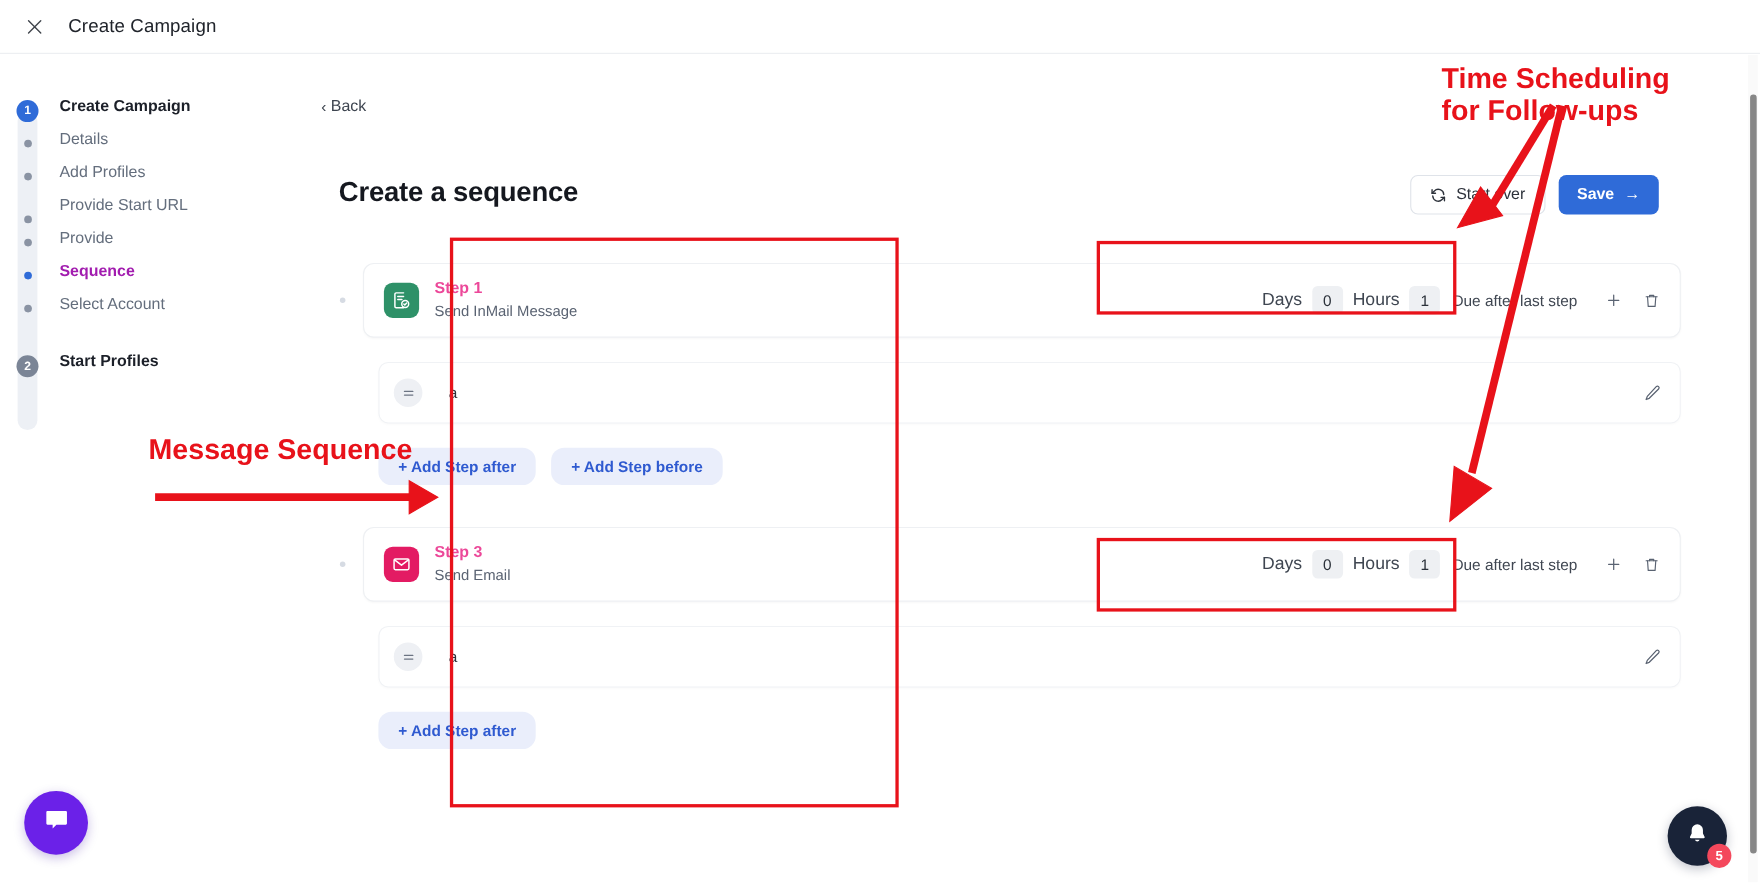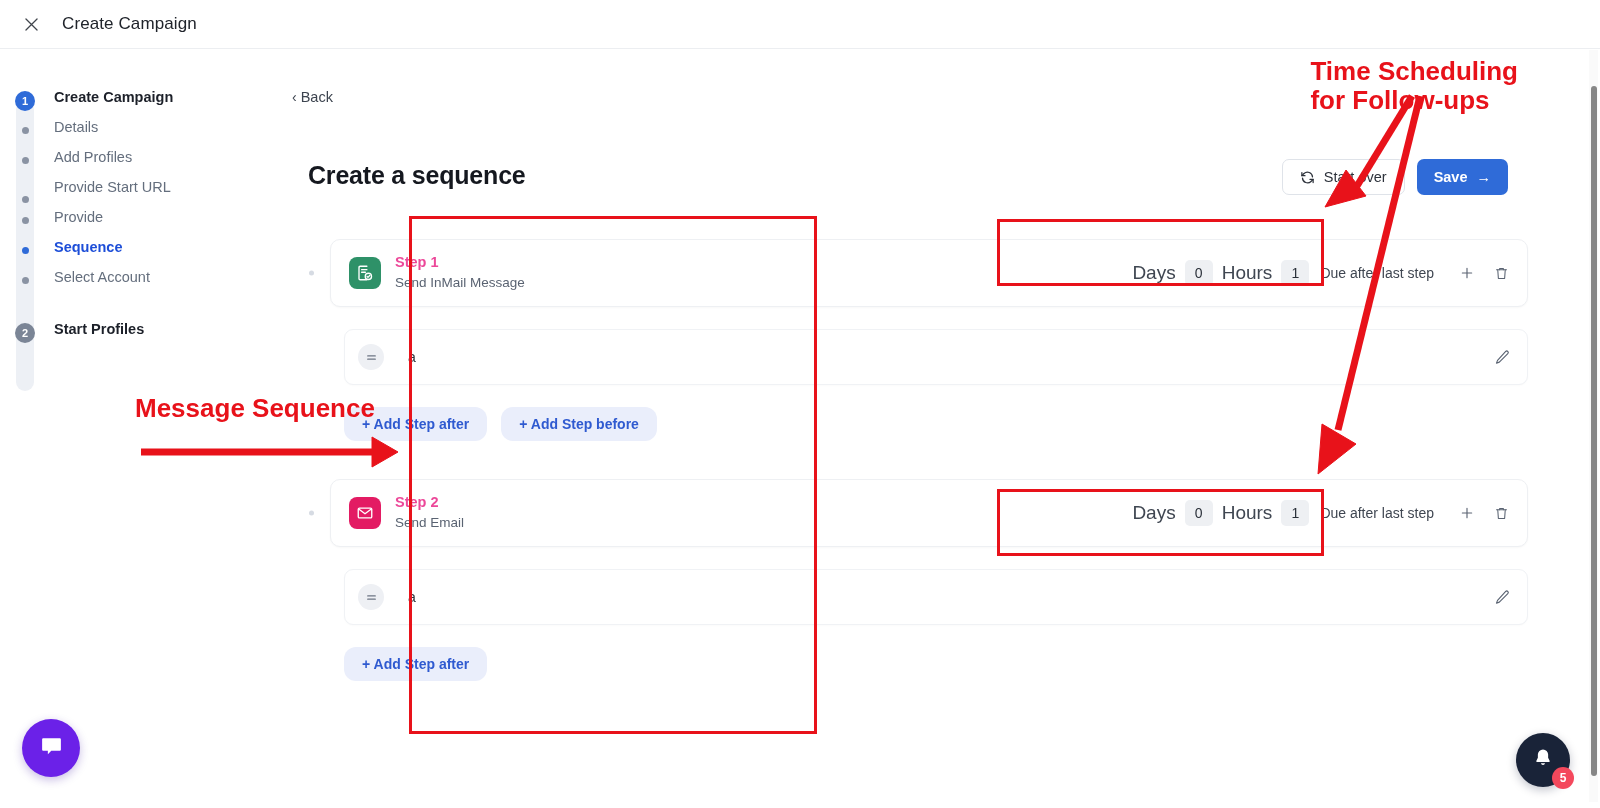--- a/index.html
+++ b/index.html
@@ -57,21 +57,21 @@
   }
   .num.blue { background: #2f6bd8; }
   .num.grey { background: #7b8596; }
   .dot { width: 7px; height: 7px; border-radius: 50%; background: #8a93a3; margin-top: 6px; }
   .dot.active { background: #2f6bd8; }
   .step-label {
     margin-left: 18px; font-size: 14.5px; color: #646e7d; line-height: 1.42;
     max-width: 150px;
   }
   .step-label.strong { color: #1c2029; font-weight: 700; }
-  .step-label.active { color: #1d4ed8; font-weight: 700; }
+  .step-label.active { color: #a21caf; font-weight: 700; }
   .gap-lg { height: 22px; }
 
   
   .main { flex: 1; position: relative; padding: 0 0 0 0; }
 
   .back-link {
     position: absolute; left: 12px; top: 40px;
     font-size: 14.5px; color: #3d444f; cursor: pointer;
     display: flex; align-items: center; gap: 4px;
   }
@@ -120,21 +120,21 @@
   .type-icon.green { background: #2e9168; }
   .type-icon.pink  { background: #e31b63; }
   .step-name { font-size: 14.5px; font-weight: 700; color: #ec4899; line-height: 1.3; }
   .step-sub  { font-size: 13.5px; color: #5a6372; line-height: 1.45; margin-top: 1px; }
 
   .sched {
     margin-left: auto; display: flex; align-items: center; gap: 10px;
     padding-right: 14px;
   }
   .sched-inner { display: flex; align-items: center; gap: 9px; padding: 7px 11px; }
-  .sched-lbl { font-size: 19px; color: #3f4651; }
+  .sched-lbl { font-size: 16px; color: #3f4651; }
   .sched-val {
     min-width: 28px; height: 26px; border-radius: 5px; background: #eef0f3;
     display: flex; align-items: center; justify-content: center;
     font-size: 14px; color: #2b313a; padding: 0 8px; cursor: text;
   }
   .sched-due { font-size: 14px; color: #3f4651; margin-left: 2px; }
   .icon-btn {
     width: 24px; height: 24px; display: flex; align-items: center; justify-content: center;
     color: #5a6372; cursor: pointer;
   }
@@ -386,21 +386,21 @@
       <div class="step-card">
         <div class="conn-dot"></div>
         <div class="card-left">
           <div class="type-icon pink">
             <svg width="18" height="18" viewBox="0 0 24 24" fill="none" stroke="currentColor" stroke-width="1.8" stroke-linecap="round" stroke-linejoin="round">
               <rect x="3" y="5.5" width="18" height="13" rx="1.6"></rect>
                 <path d="M3.6 6.6 12 13l8.4-6.4"></path>
             </svg>
           </div>
           <div>
-            <div class="step-name">Step 2</div>
+            <div class="step-name">Step 3</div>
             <div class="step-sub">Send Email</div>
           </div>
         </div>
         <div class="sched">
           <div class="sched-inner">
             <span class="sched-lbl">Days</span>
             <span class="sched-val">0</span>
             <span class="sched-lbl">Hours</span>
             <span class="sched-val">1</span>
             <span class="sched-due">Due after last step</span>

